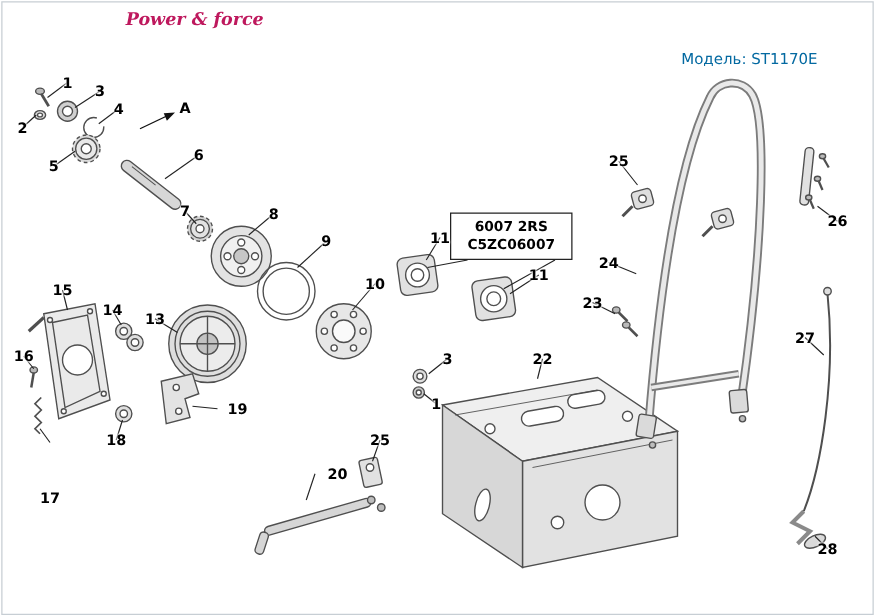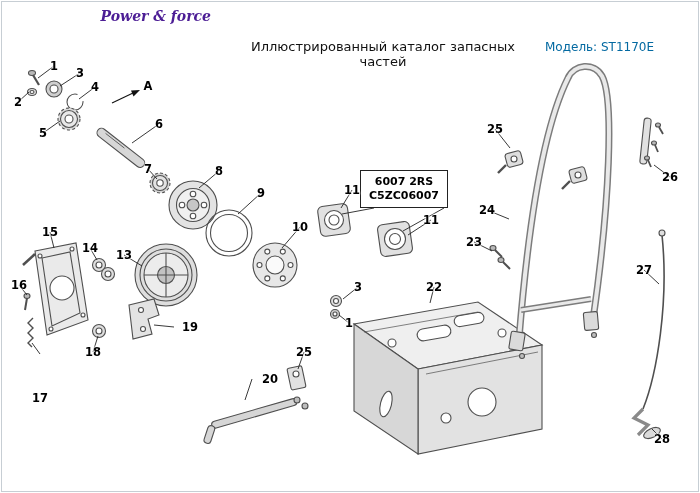--- a/index.html
+++ b/index.html
@@ -6,27 +6,27 @@
   html, body { margin: 0; padding: 0; width: 700px; height: 493px; background: #fff;
     font-family: "DejaVu Sans", sans-serif; }
   .page { position: absolute; left: 1px; top: 1px; width: 698px; height: 491px;
     border: 1px solid #c7ced4; background: #fff; overflow: hidden; }
 
   .logo { position: absolute; left: 28px; top: 8px; width: 195px; text-align: center; }
   .logo-name { font-family: "DejaVu Serif", serif; font-style: italic; font-weight: bold;
     font-size: 27px; line-height: 1.05; color: #0d1f0d; letter-spacing: 0.5px; white-space: nowrap; }
   .logo-name sup { font-size: 9px; }
   .logo-tag { font-family: "DejaVu Serif", serif; font-style: italic; font-weight: bold;
-    font-size: 14px; color: #4c1d95; margin-top: -2px; text-align: right; padding-right: 14px; }
+    font-size: 14px; color: #be185d; margin-top: -2px; text-align: right; padding-right: 14px; }
 
   .title { position: absolute; left: 228px; top: 37px; width: 306px; text-align: center;
     font-size: 13px; color: #111; }
   .model { position: absolute; left: 543px; top: 38px; width: 140px; font-size: 12px; color: #0369a1; }
 
-  .bearing-box { position: absolute; left: 358px; top: 168px; width: 88px; height: 38px;
+  .bearing-box { position: absolute; left: 358px; top: 168px; width: 98px; height: 38px;
     border: 1.5px solid #222; background: #fff; display: flex; flex-direction: column;
     align-items: center; justify-content: center; font-weight: bold; font-size: 11px;
     color: #000; line-height: 1.3; }
 
   svg.diagram { position: absolute; left: 0; top: 0; }
 
   #callouts { position: absolute; left: 0; top: 0; right: 0; bottom: 0; pointer-events: none; }
   .callout { position: absolute; transform: translate(-50%,-50%); font-weight: bold;
     font-size: 11.5px; color: #000;
     text-shadow: 0 0 2px #fff, 0 0 2px #fff, 0 0 3px #fff; }
@@ -35,21 +35,20 @@
 </style>
 </head>
 <body>
 
 <div class="page">
 
   <div class="logo">
     <div class="logo-tag">Power &amp; force</div>
   </div>
 
-  <div class="title">Иллюстрированный каталог запасных частей</div>
   <div class="model">Модель: ST1170E</div>
 
   <svg class="diagram" width="700" height="493" viewBox="0 0 700 493">
     <g stroke="#4f4f4f" stroke-width="1.1" fill="none">
 
       <g>
         <ellipse cx="30" cy="71" rx="3.5" ry="2.5" fill="#b9b9b9"></ellipse>
         <line x1="31" y1="73" x2="37" y2="83" stroke-width="2.2"></line>
         <ellipse cx="30" cy="90" rx="4.5" ry="3.5" fill="#dedede"></ellipse>
         <ellipse cx="30" cy="90" rx="2" ry="1.5" fill="#fff"></ellipse>

